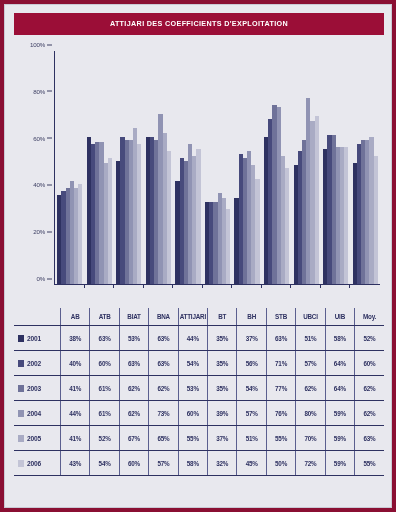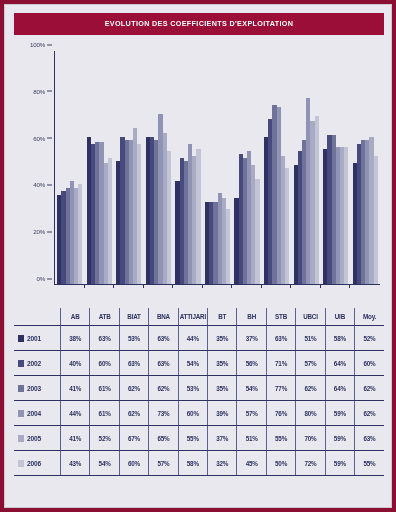--- a/index.html
+++ b/index.html
@@ -124,21 +124,21 @@
   .legcell{display:flex;align-items:center;gap:3px;}
   .swatch{width:6px;height:7px;display:inline-block;flex:0 0 auto;}
   .legyear{font-size:6.6px;font-weight:bold;}
 </style>
 </head>
 <body>
 
 <div class="frame">
 
   <div class="title-bar">
-    <div class="title-text">EVOLUTION DES COEFFICIENTS D'EXPLOITATION</div>
+    <div class="title-text">ATTIJARI DES COEFFICIENTS D'EXPLOITATION</div>
   </div>
 
   <div class="chart">
     <div class="plot" id="plot">
       <div class="axis-x"></div>
       <div class="axis-y"></div>
       <div class="groups" id="groups">
           <div class="group">
             <div class="bar" style="background: rgb(46, 49, 97); height: 38%;"></div>
             <div class="bar" style="background: rgb(71, 74, 124); height: 40%;"></div>

